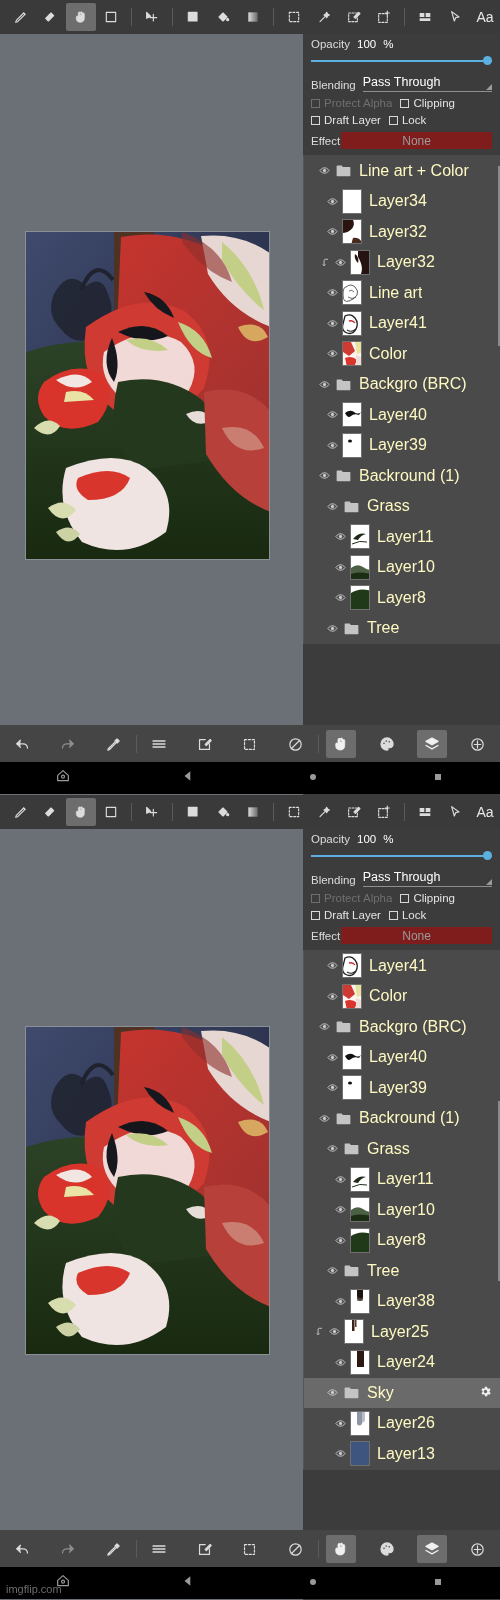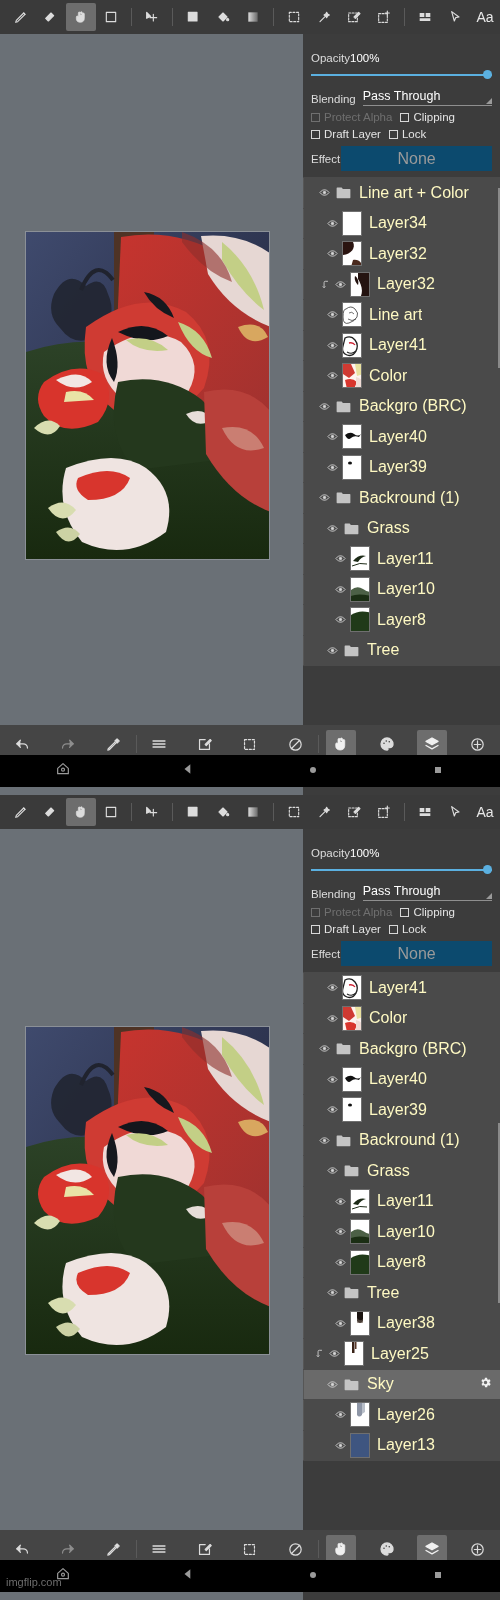--- a/index.html
+++ b/index.html
@@ -26,21 +26,21 @@
 
   .canvasArea { position:absolute; left:0; top:0; width:303px; height:100%; background:#6a7076; }
   .artwork { position:absolute; left:25px; top:197px; width:245px; height:329px;
     border:1px solid #8b9097; overflow:hidden; }
   .screen.second .artwork { top:197px; }
 
   
   .panel { position:absolute; right:0; top:0; width:197px; height:100%; background:#3c3c3c;
     display:flex; flex-direction:column; }
   .plabel { color:#dcdcdc; font-size:11.5px; }
-  .opacityline { display:flex; align-items:baseline; padding:4px 8px 0 8px;margin-top:14px; }
+  .opacityline { display:flex; align-items:baseline; gap:7px; padding:4px 8px 0 8px; }
   .opacityline .val { color:#ffffff; font-size:11.5px; }
   .slider { margin:5px 8px 2px 8px; height:12px; position:relative; }
   .slider .track { position:absolute; left:0; right:0; top:5px; height:2px; background:#5bb0e0; }
   .slider .knob { position:absolute; right:0px; top:1px; width:9px; height:9px;
     border-radius:50%; background:#5bb0e0; }
 
   .blendline { display:flex; align-items:flex-end; gap:7px; padding:3px 8px 0 8px; }
   .blendline .plabel { padding-bottom:1px; }
   .blendsel { position:relative; flex:1; border-bottom:1px solid #8f8f8f; padding-bottom:1px; }
   .blendsel span { color:#ffffff; font-size:12.5px; }
@@ -48,22 +48,22 @@
     border-left:6px solid transparent; border-bottom:6px solid #9a9a9a; }
 
   .chkrow { display:flex; gap:8px; padding:5px 20px 0 8px; align-items:center; }
   .chk { display:flex; align-items:center; gap:4px; }
   .chkbox { width:9px; height:9px; border:1.3px solid #d8d8d8; background:transparent; }
   .chk.dim .chkbox { border-color:#6f6f6f; }
   .chk .t { color:#e4e4e4; font-size:11.5px; }
   .chk.dim .t { color:#6f6f6f; }
 
   .effectrow { display:flex; align-items:center; gap:1px; padding:6px 8px 6px 8px; }
-  .effbtn { flex:1; height:25px; background:#0c4a6e; display:flex; align-items:center;
-    justify-content:center; color:#9a9a9a; font-size:16px; }
+  .effbtn { flex:1; height:17px; background:#7f1d1d; display:flex; align-items:center;
+    justify-content:center; color:#9a9a9a; font-size:12px; }
 
   
   .layerlist { flex:1; position:relative; overflow:hidden; background:#3c3c3c; border-top:1px solid #4a4a4a; }
   .lrow { position:relative; height:30.5px; display:flex; align-items:center;
     border-bottom:1px solid #4a4a4a; background:#4a4a4a; }
   .lrow.sel { background:#6a6a6a; }
   .lrow .eye { width:20px; display:flex; align-items:center; justify-content:center; flex:0 0 auto; }
   .lrow .clip { width:9px; flex:0 0 auto; display:flex; align-items:center; justify-content:center; }
   .lrow .thumb { width:20px; height:25px; flex:0 0 auto; background:#fff; border:1px solid #6f6f6f; overflow:hidden; }
   .lrow .folder { width:18px; flex:0 0 auto; display:flex; align-items:center; justify-content:center; }
@@ -78,21 +78,21 @@
 
   
   .appnav { position:absolute; left:0; right:0; height:38px; background:#454545;
     display:flex; align-items:center; }
   .nbtn { flex:1; display:flex; align-items:center; justify-content:center; height:100%; }
   .nbtn.act > span { background:#6d6d6d; border-radius:2px; }
   .nbtn > span { width:30px; height:28px; display:flex; align-items:center; justify-content:center; }
   .nsep { width:1px; height:18px; background:#5a5a5a; }
 
   
-  .sysnav { position:absolute; left:0; right:0; bottom:8px; height:32px; background:#000;
+  .sysnav { position:absolute; left:0; right:0; bottom:1px; height:32px; background:#000;
     display:flex; align-items:center; }
   .sysnav .s { flex:1; display:flex; align-items:center; justify-content:center; }
   .wm { position:absolute; left:6px; bottom:4px; color:#6d6d6d; font-size:11px; }
 </style>
 </head>
 <body>
 
 <div class="screen">
   <div class="toolbar">
       <div class="tbtn">
@@ -1104,20 +1104,36 @@
                 <circle cx="12" cy="12" r="2.6" fill="#d8d8d8"></circle>
               </svg>
             </div>
             <div class="thumb"><svg width="20" height="25" viewBox="0 0 20 25">
                 <rect width="20" height="25" fill="#fff"></rect>
                 <rect x="7" y="0" width="2.5" height="11" fill="#3a2318"></rect>
                 <rect x="10" y="0" width="1.5" height="7" fill="#59382a"></rect>
               </svg></div>
             <div class="lname">Layer25</div>
           </div>
+          <div class="lrow ind2">
+            <div class="vdiv"></div>
+            <div class="clip"></div>
+            <div class="eye">
+              <svg width="11" height="11" viewBox="0 0 24 24" fill="none" stroke="#d8d8d8" stroke-width="1.8">
+                <path d="M2 12s4-6 10-6 10 6 10 6-4 6-10 6S2 12 2 12z"></path>
+                <circle cx="12" cy="12" r="2.6" fill="#d8d8d8"></circle>
+              </svg>
+            </div>
+            <div class="thumb"><svg width="20" height="25" viewBox="0 0 20 25">
+                <rect width="20" height="25" fill="#fff"></rect>
+                <rect x="6" y="0" width="7" height="16" fill="#2c1a12"></rect>
+                <path d="M6 12q3 5 7 0v4H6z" fill="#2c1a12"></path>
+              </svg></div>
+            <div class="lname">Layer24</div>
+          </div>
           <div class="lrow ind1 sel">
             <div class="vdiv"></div>
             <div class="clip"></div>
             <div class="eye">
               <svg width="11" height="11" viewBox="0 0 24 24" fill="none" stroke="#d8d8d8" stroke-width="1.8">
                 <path d="M2 12s4-6 10-6 10 6 10 6-4 6-10 6S2 12 2 12z"></path>
                 <circle cx="12" cy="12" r="2.6" fill="#d8d8d8"></circle>
               </svg>
             </div>
             <div class="folder">

